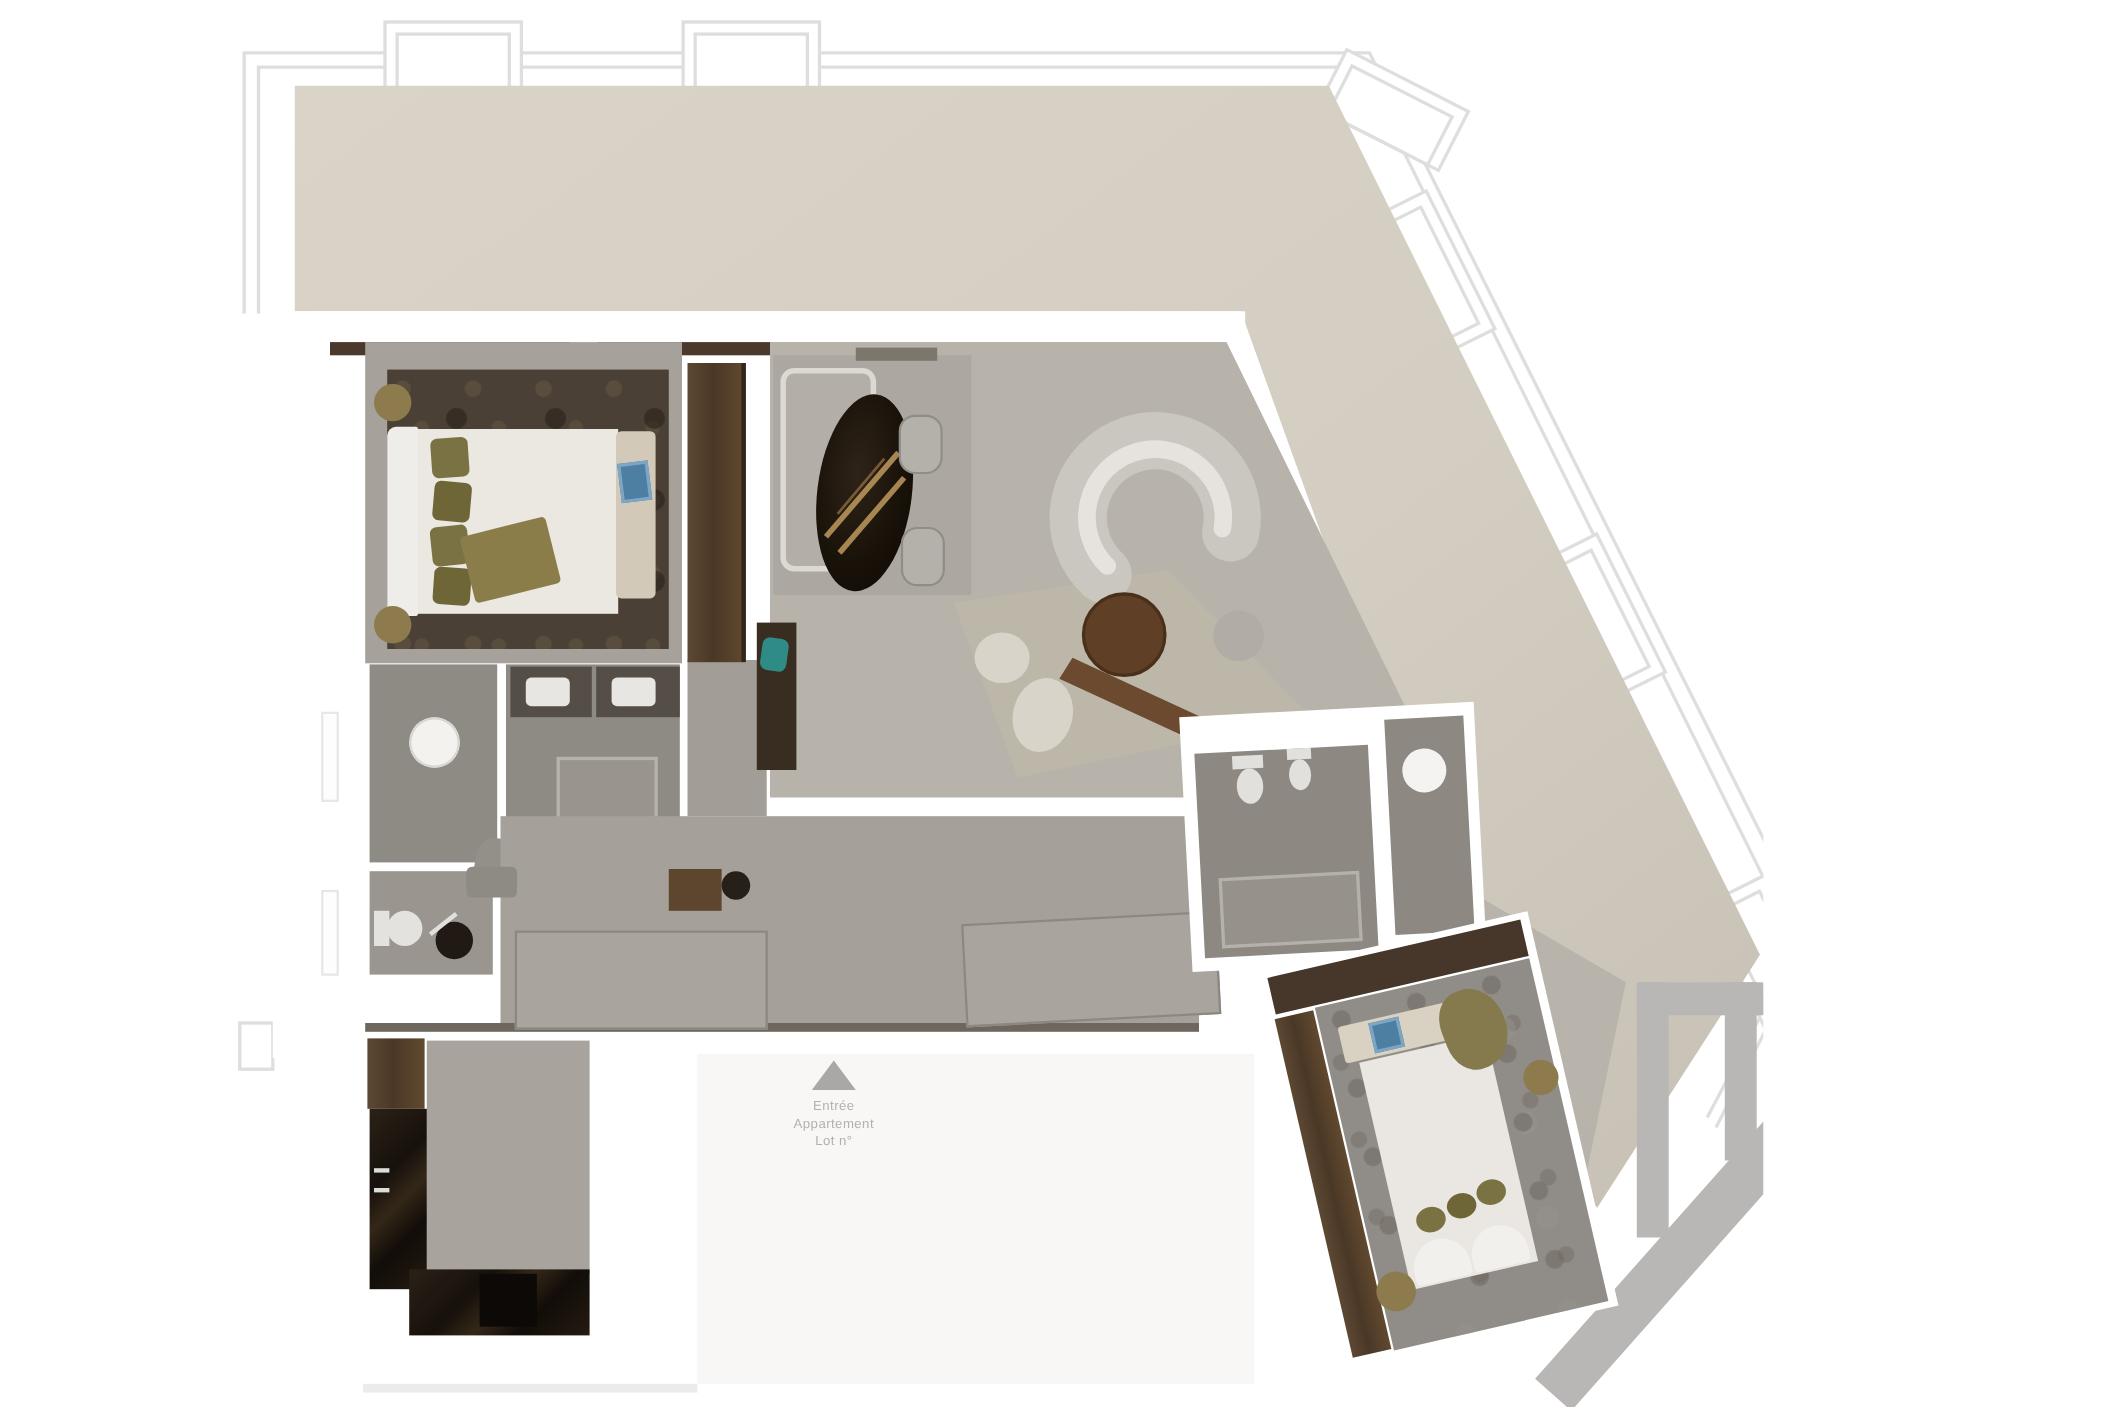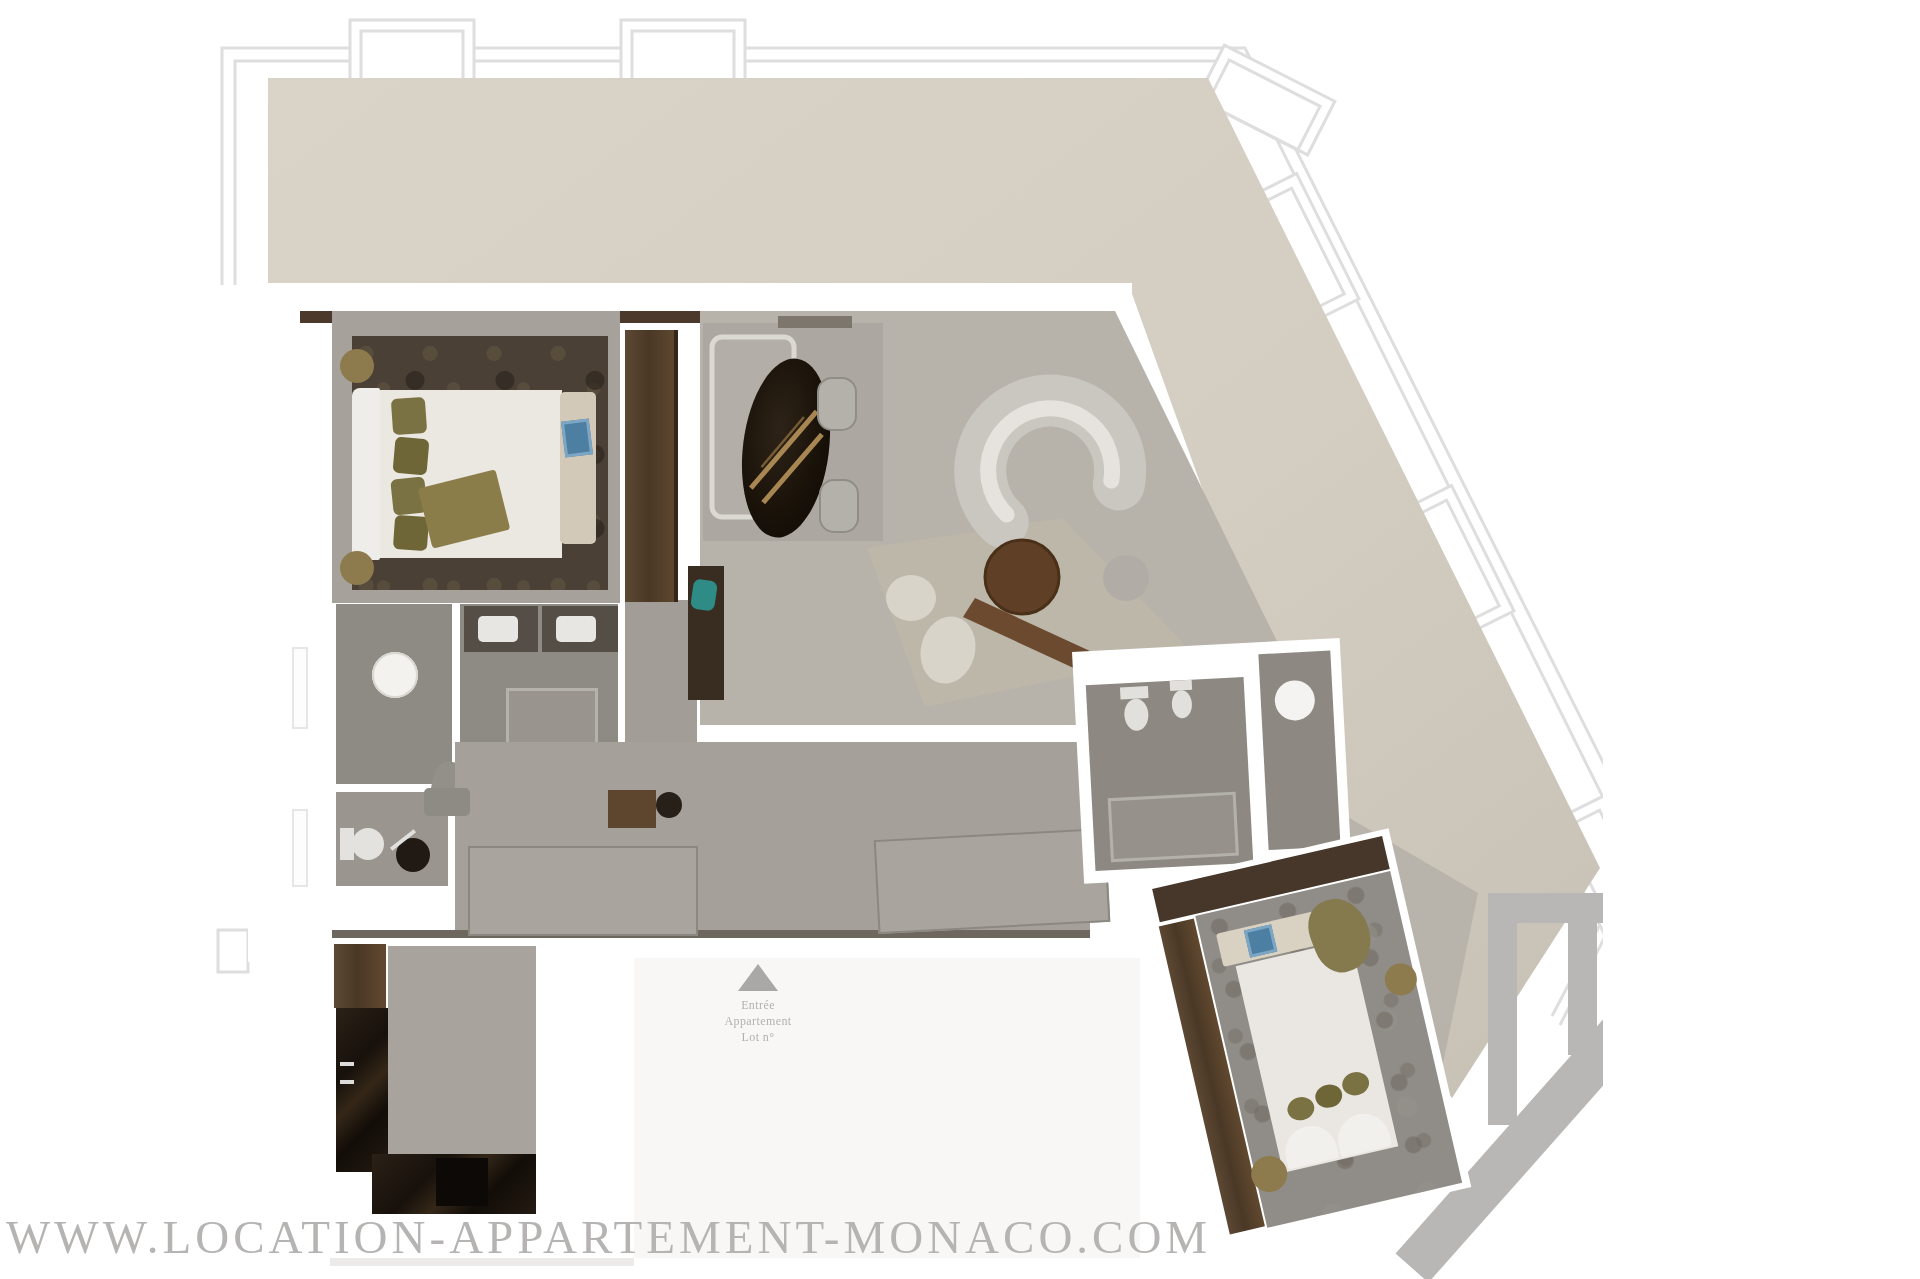--- a/index.html
+++ b/index.html
@@ -1,17 +1,17 @@
 <!DOCTYPE html>
 <html><head>
 <meta charset="utf-8">
 <style>
   html,body{margin:0;padding:0;background:#fff;}
   #stage{position:relative;width:1603px;height:1279px;background:#ffffff;overflow:hidden;
-         font-family:Liberation Serif, serif;}
+         font-family:Liberation Sans, sans-serif;}
   .abs{position:absolute;}
   
   .floor{position:absolute;}
   .round{border-radius:50%;}
   
   .b1-rug{background-color:#4a4036;
     background-image:radial-gradient(circle at 22% 30%, rgba(101,88,66,.55) 0 7px, transparent 8px),
                      radial-gradient(circle at 70% 60%, rgba(40,33,26,.6) 0 9px, transparent 10px),
                      radial-gradient(circle at 45% 80%, rgba(110,96,70,.4) 0 6px, transparent 7px);
     background-size:64px 58px,90px 74px,70px 66px;}
@@ -223,15 +223,14 @@
     <div class="abs round" style="left:214px;top:134px;width:32px;height:32px;background:#8d7b4e"></div>
     <div class="abs round" style="left:40px;top:292px;width:36px;height:36px;background:#8d7b4e"></div>
   </div>
 
   <div class="anno" style="top:997px">
     <div>Entrée</div>
     <div>Appartement</div>
     <div>Lot n°</div>
   </div>
 
-  <div id="watermark">WWW.LOCATION-APPARTEMENT-MONACO.COM</div>
 
 </div>
 
 </body></html>

